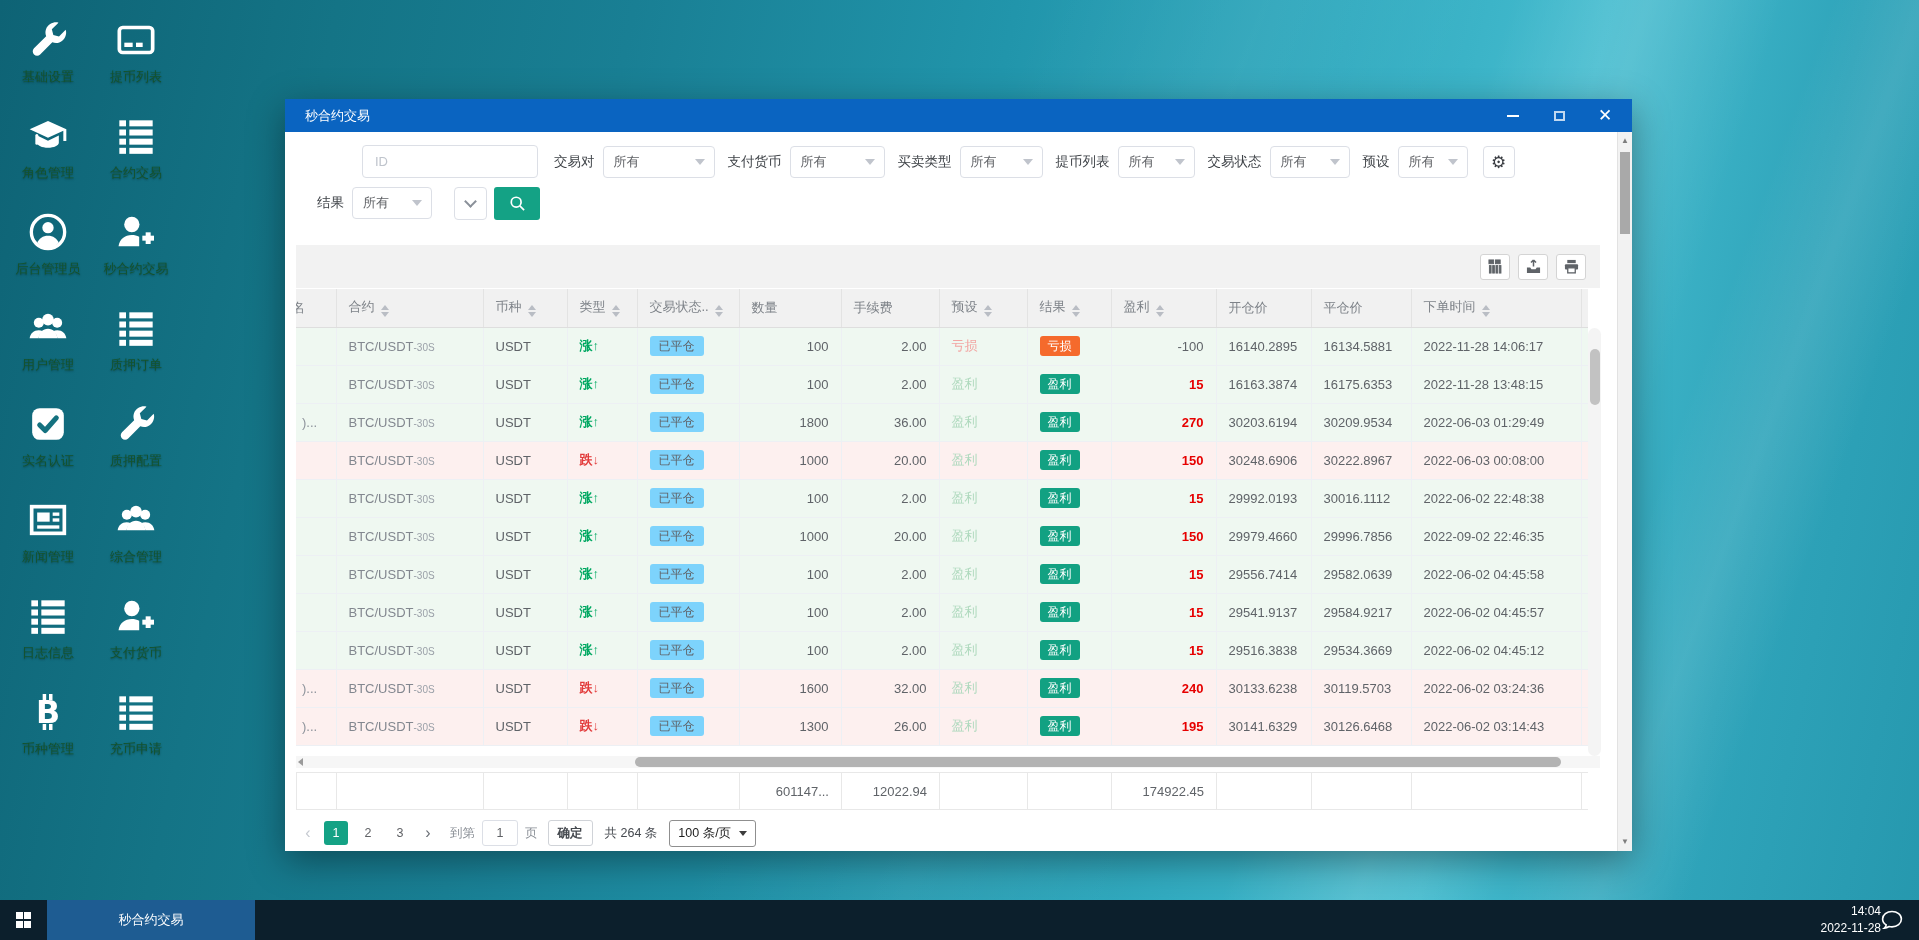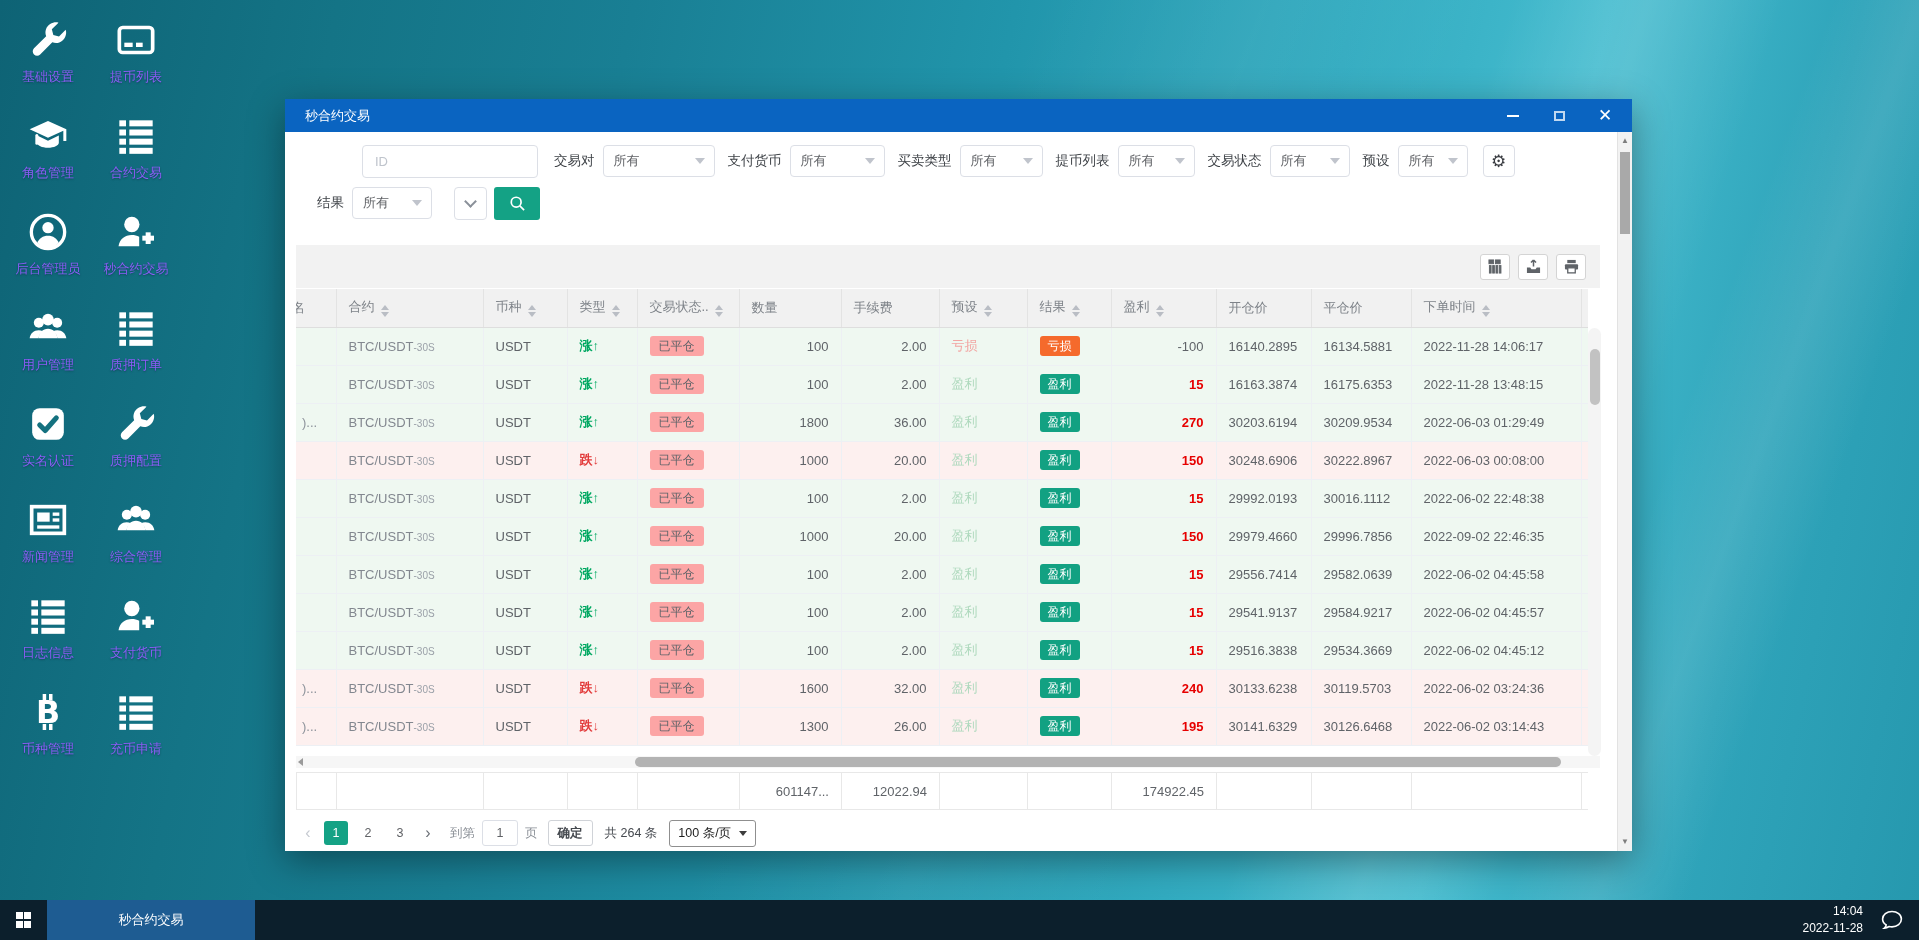--- a/index.html
+++ b/index.html
@@ -10,39 +10,39 @@
   .ray{position:absolute;top:-160px;height:1300px;pointer-events:none;z-index:1}
   .ray1{left:1360px;width:260px;transform:rotate(18deg);background:linear-gradient(90deg,rgba(255,255,255,0),rgba(255,255,255,.13),rgba(255,255,255,0))}
   .ray2{left:1660px;width:170px;transform:rotate(20deg);background:linear-gradient(90deg,rgba(255,255,255,0),rgba(255,255,255,.10),rgba(255,255,255,0))}
   .ray3{left:860px;width:420px;transform:rotate(22deg);background:linear-gradient(90deg,rgba(255,255,255,0),rgba(255,255,255,.05),rgba(255,255,255,0))}
 
   
   #desktop-icons{position:absolute;left:4px;top:14px;display:grid;grid-template-columns:88px 88px;grid-auto-rows:96px;z-index:2}
   .dicon{width:88px;display:flex;flex-direction:column;align-items:center;gap:7px;cursor:pointer}
   .dglyph{width:42px;height:42px;display:flex;align-items:center;justify-content:center;margin-top:5px}
   .dglyph svg{width:40px;height:40px}
-  .dlabel{color:#8b5cf6;font-size:13px;white-space:nowrap;text-shadow:0 1px 2px rgba(0,0,0,.35)}
+  .dlabel{color:#14532d;font-size:13px;white-space:nowrap;text-shadow:0 1px 2px rgba(0,0,0,.35)}
 
   
   .window{position:absolute;left:285px;top:99px;width:1347px;height:752px;background:#fff;box-shadow:0 10px 34px rgba(0,0,0,.38);z-index:3}
   .titlebar{height:33px;background:#0a64c1;display:flex;align-items:center;padding-left:20px;position:relative}
   .wtitle{color:#fff;font-size:13px}
   .wctrl{position:absolute;right:4px;top:0;height:33px;display:flex;align-items:center}
   .wbtn{width:46px;height:33px;display:flex;align-items:center;justify-content:center;cursor:pointer}
   .wbtn.min i{width:12px;height:2px;background:#fff;display:block}
   .wbtn.max i{width:11px;height:10px;border:2px solid rgba(255,255,255,.75);display:block}
   .wbtn.cls{color:#fff;font-size:17px;line-height:1}
   .winbody{position:absolute;left:0;top:33px;right:15px;bottom:0;background:#fff;overflow:hidden}
   .outer-sb{position:absolute;right:0;top:33px;width:15px;bottom:0;background:#f2f2f2;border-left:1px solid #e2e2e2;cursor:pointer}
   .outer-sb .sb-ar{position:absolute;left:0;width:14px;height:14px;color:#7d7d7d;font-size:8px;text-align:center;line-height:14px}
   .outer-sb .up{top:2px}.outer-sb .dn{bottom:2px}
   .outer-sb .sb-thumb{position:absolute;left:2px;top:20px;width:10px;height:82px;background:#a9a9a9}
 
   
-  .f-row1{position:absolute;left:32px;top:12px;height:34px;display:flex;align-items:center}
+  .f-row1{position:absolute;left:32px;top:12px;height:34px;display:flex;align-items:flex-end}
   #id-input{width:176px;height:33px;border:1px solid #dcdfe6;border-radius:4px;padding:0 12px;font-size:13px;color:#606266;margin-left:45px;margin-right:16px;outline:none}
   #id-input::placeholder{color:#bfc4cc}
   .fgroup{display:flex;align-items:center;margin-right:13px}
   .flabel{font-size:13.5px;color:#3f4348;margin-right:8px;white-space:nowrap}
   .fselect{height:32px;border:1px solid #dcdfe6;border-radius:4px;display:flex;align-items:center;justify-content:space-between;padding:0 9px 0 10px;background:#fff;cursor:pointer}
   .fval{font-size:13px;color:#606266}
   .fcaret{width:0;height:0;border-left:5px solid transparent;border-right:5px solid transparent;border-top:6px solid #c0c4cc}
   .gear-btn{width:32px;height:32px;border:1px solid #dcdfe6;border-radius:4px;display:flex;align-items:center;justify-content:center;background:#fff;cursor:pointer;font-size:17px;color:#3a3d42;font-family:"DejaVu Sans",sans-serif;margin-left:2px}
   .f-row2{position:absolute;left:32px;top:54px;height:34px;display:flex;align-items:center}
   .chev-btn{width:33px;height:33px;border:1px solid #dcdfe6;border-radius:4px;margin-left:9px;display:flex;align-items:center;justify-content:center;background:#fff;cursor:pointer}
@@ -67,21 +67,21 @@
   tbody td:last-child{border-right:none}
   tr.row-up{background:#eff8f1}
   tr.row-down{background:#fdf0ef}
   td.num{text-align:right}
   td.sliver{padding:0 2px 0 6px;color:#8d939b}
   .cmain{color:#82878f}
   .csuf{color:#9aa0a8;font-size:10px}
   .type{font-weight:bold}
   .type.up{color:#00a862}
   .type.down{color:#e23b3b}
-  .badge-gray{background:#fca5a5;color:#5f6368;padding:3px 9px;border-radius:3px;font-size:12px}
+  .badge-gray{background:#7dd3fc;color:#5f6368;padding:3px 9px;border-radius:3px;font-size:12px}
   .preset-win{color:#aed9bd}
   .preset-loss{color:#f2a6a3}
   .rbadge-win{background:#12a182;color:#fff;padding:3px 8px;border-radius:3px;font-size:12px}
   .rbadge-loss{background:#f56a2c;color:#fff;padding:3px 8px;border-radius:3px;font-size:12px}
   td.profit-pos{color:#e60000;font-weight:bold}
   td.profit-neg{color:#5f6368}
 
   .v-sb{position:absolute;left:1303px;top:196px;width:13px;height:428px;background:#f4f4f4;border-radius:7px;cursor:pointer}
   .v-sb .thumb{position:absolute;left:1.5px;top:21px;width:10px;height:56px;background:#c2c2c2;border-radius:5px}
   .h-sb{position:absolute;left:11px;top:624px;width:1304px;height:12px;background:#f6f6f6;cursor:pointer}
@@ -106,21 +106,21 @@
   .total-label{margin:0 12px;color:#45494f}
   .size-select{height:27px;border:1px solid #8f8f8f;border-radius:3px;display:flex;align-items:center;padding:0 8px;gap:8px;background:#fff;cursor:pointer;font-size:12.5px;color:#1d1d1d}
   .size-caret{width:0;height:0;border-left:4px solid transparent;border-right:4px solid transparent;border-top:5px solid #3c3c3c}
 
   
   .taskbar{position:absolute;left:0;bottom:0;width:1919px;height:40px;background:#0c1f2c;z-index:6;display:flex;align-items:center}
   .start-btn{width:47px;height:40px;display:flex;align-items:center;justify-content:center;cursor:pointer}
   .win-logo{display:grid;grid-template-columns:7px 7px;grid-auto-rows:7px;gap:1.5px}
   .win-logo i{background:#fff;display:block}
   .tb-app{width:208px;height:40px;background:#1e5c92;color:#fff;font-size:13px;display:flex;align-items:center;justify-content:center;cursor:pointer}
-  .tb-right{margin-left:auto;display:flex;align-items:center;gap:18px;padding-right:16px}
+  .tb-right{margin-left:auto;display:flex;align-items:center;padding-right:16px}
   .tb-clock{color:#fff;font-size:12px;text-align:right;line-height:1.4;cursor:default}
   .tb-chat{display:flex;align-items:center;cursor:pointer}
 </style>
 </head>
 <body>
 
 <div class="ray ray1"></div>
 <div class="ray ray2"></div>
 <div class="ray ray3"></div>
 

